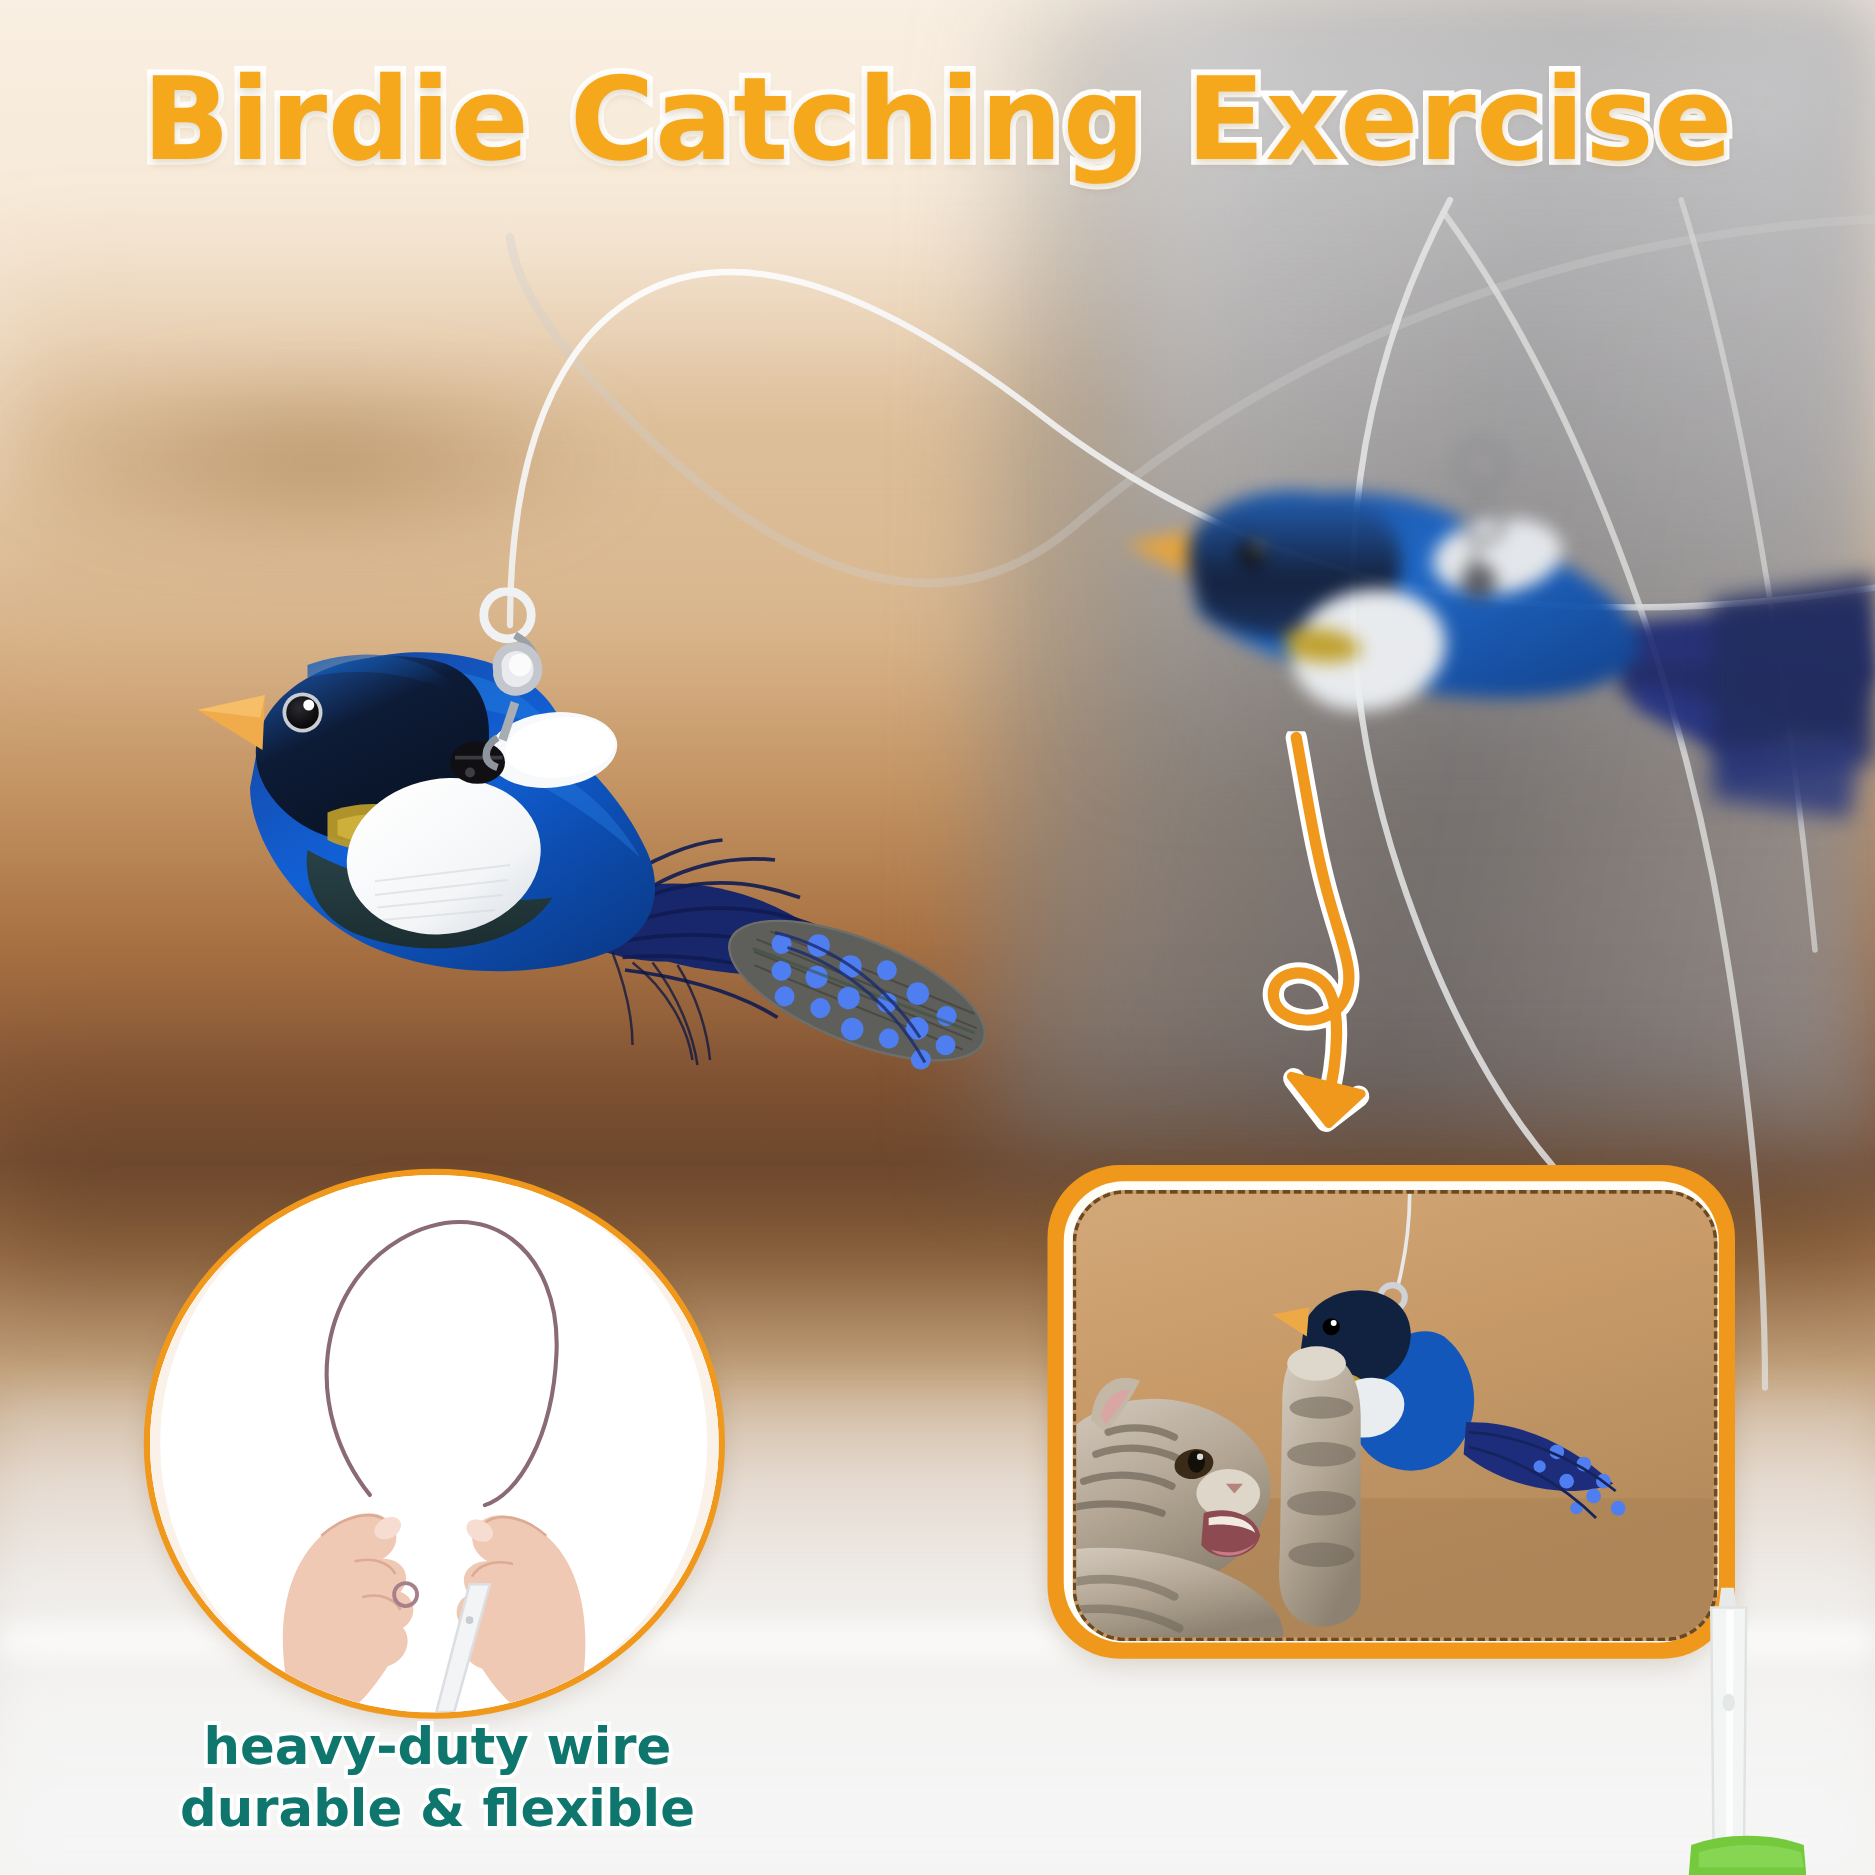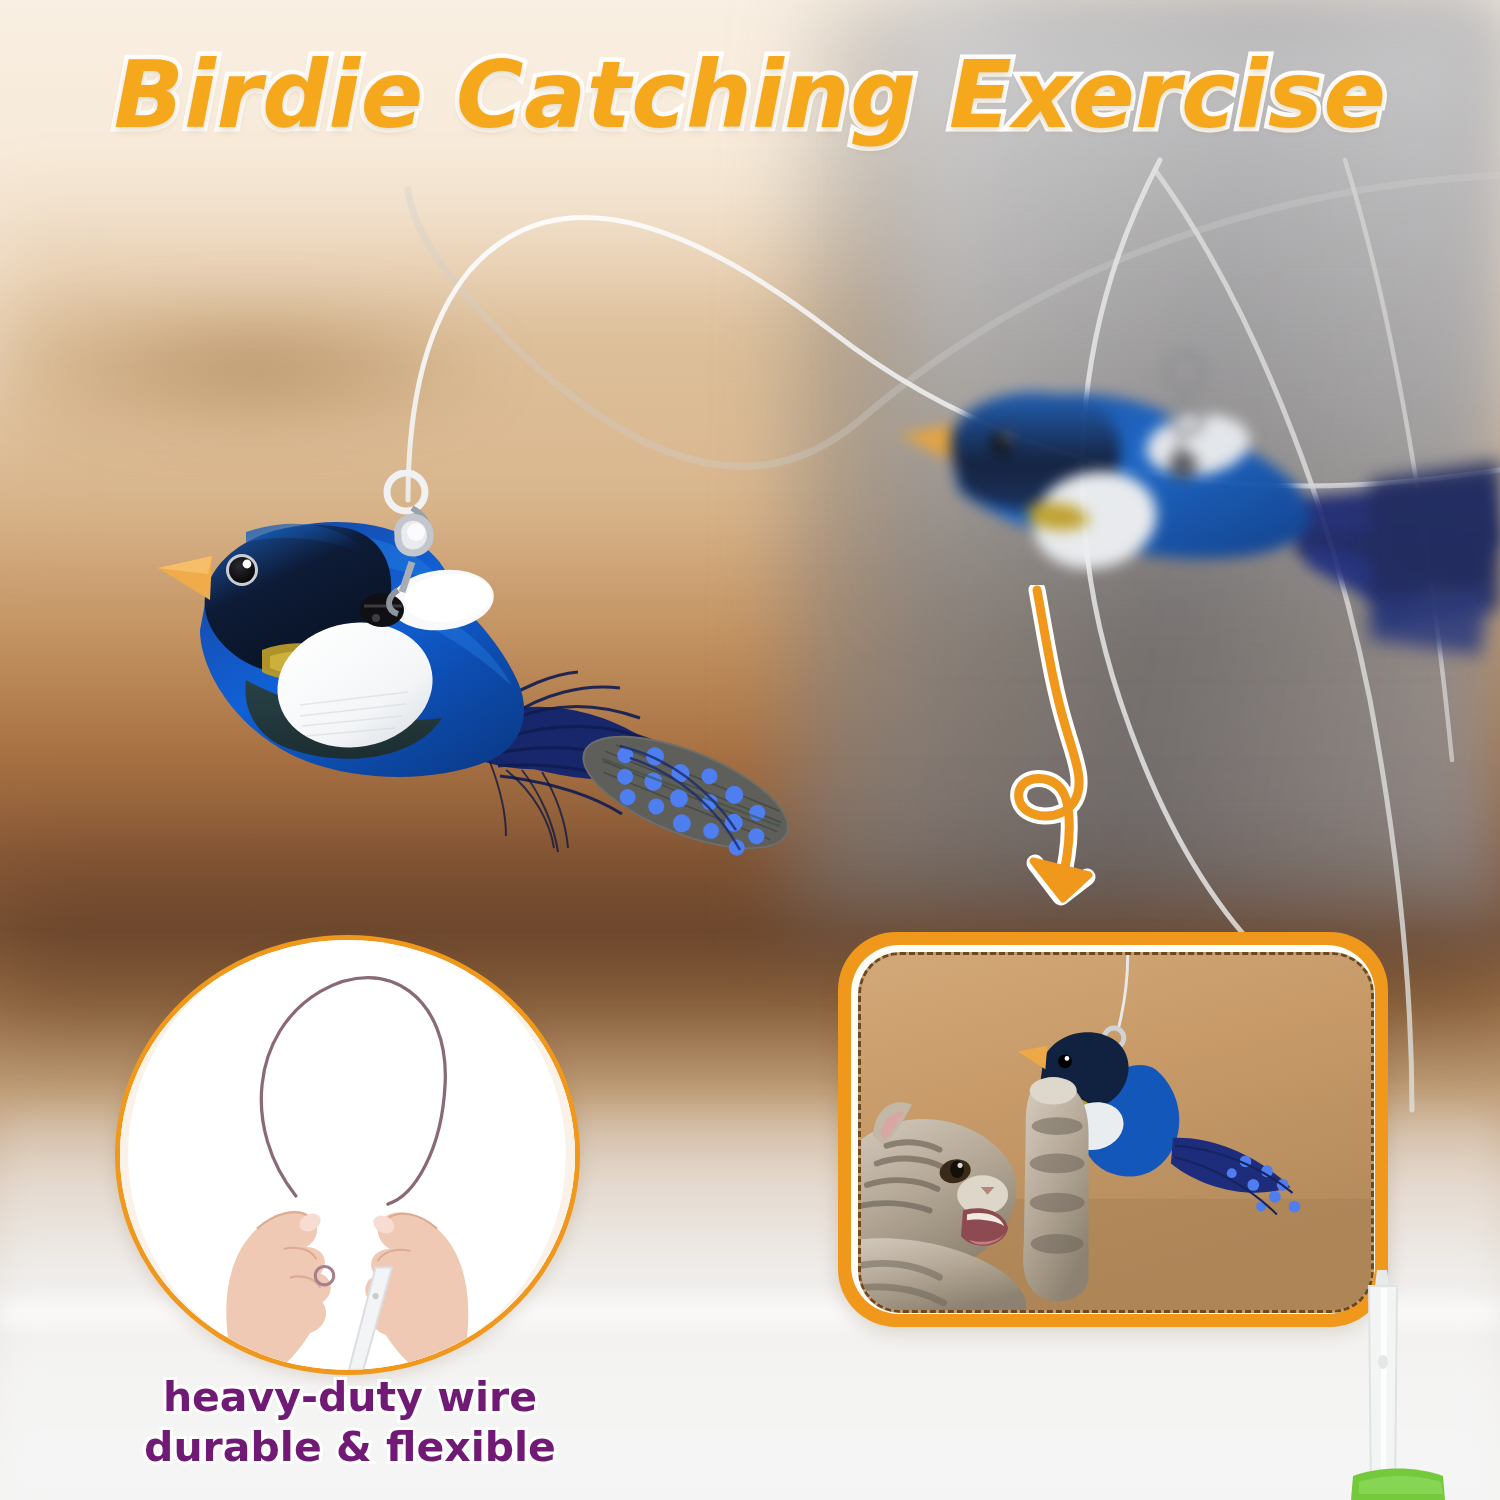--- a/index.html
+++ b/index.html
@@ -62,21 +62,20 @@
   
   .title{
     position:absolute;left:0;right:0;top:42px;text-align:center;
     font-family:"DejaVu Sans","Liberation Sans",sans-serif;
     font-weight:700;font-size:92px;letter-spacing:.5px;
     color:#F5A81C;
     -webkit-text-stroke:9px #ffffff;
     paint-order:stroke fill;
     text-shadow:0 3px 7px rgba(150,110,40,.28);
     white-space:nowrap;
-    font-style:italic;
   }
 
   
   .wire{position:absolute;inset:0;pointer-events:none;}
 
   
   .bird-main{position:absolute;left:150px;top:470px;width:640px;height:520px;}
 
   
   .bird-blur{position:absolute;left:880px;top:330px;width:620px;height:380px;filter:blur(7px);opacity:.96;}
@@ -111,21 +110,21 @@
     border:3px dashed #6b4a22;
     overflow:hidden;position:relative;
     background:#c79a68;
   }
 
   
   .caption{
     position:absolute;text-align:center;
     font-family:"DejaVu Sans","Liberation Sans",sans-serif;
     font-weight:700;font-size:41px;line-height:1.22;
-    color:#701a75;
+    color:#0f766e;
     -webkit-text-stroke:6px #ffffff;
     paint-order:stroke fill;
     white-space:pre-line;
   }
   .caption-left{left:60px;top:1372px;width:580px;}
   .caption-right{left:800px;top:1372px;width:620px;}
 
   
   .pole{position:absolute;right:55px;bottom:0;width:120px;height:230px;}
 </style>

